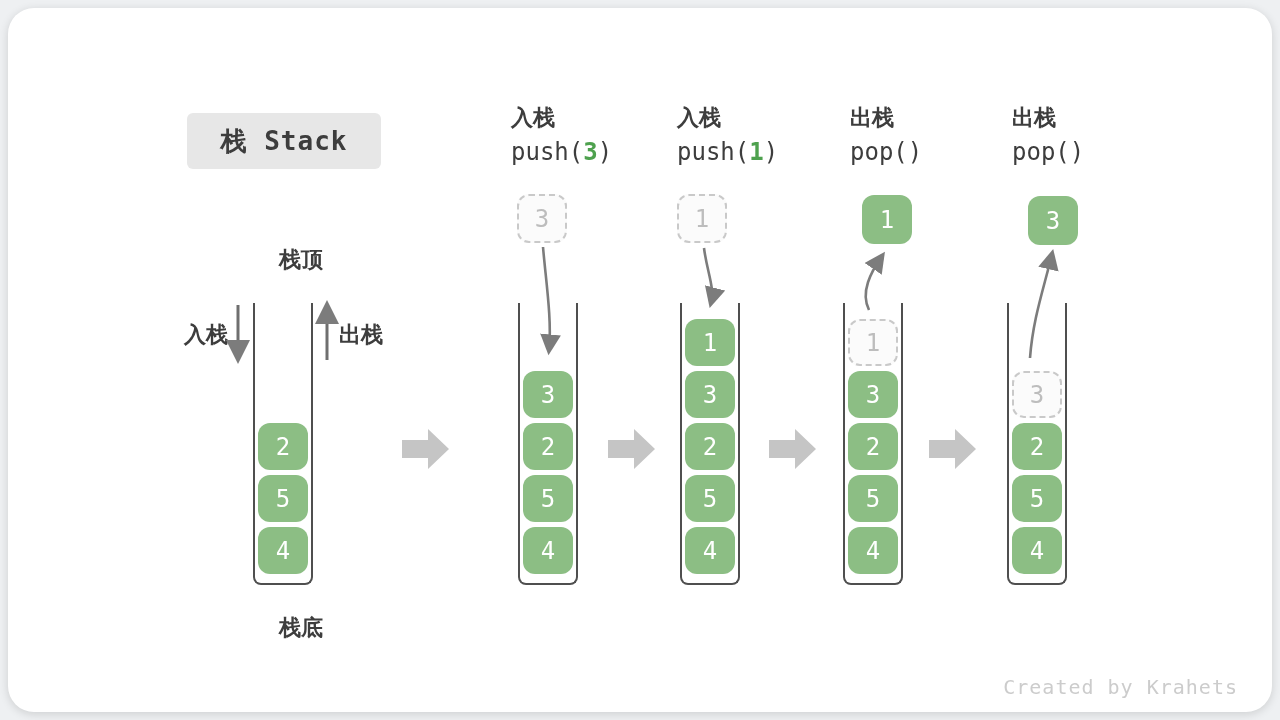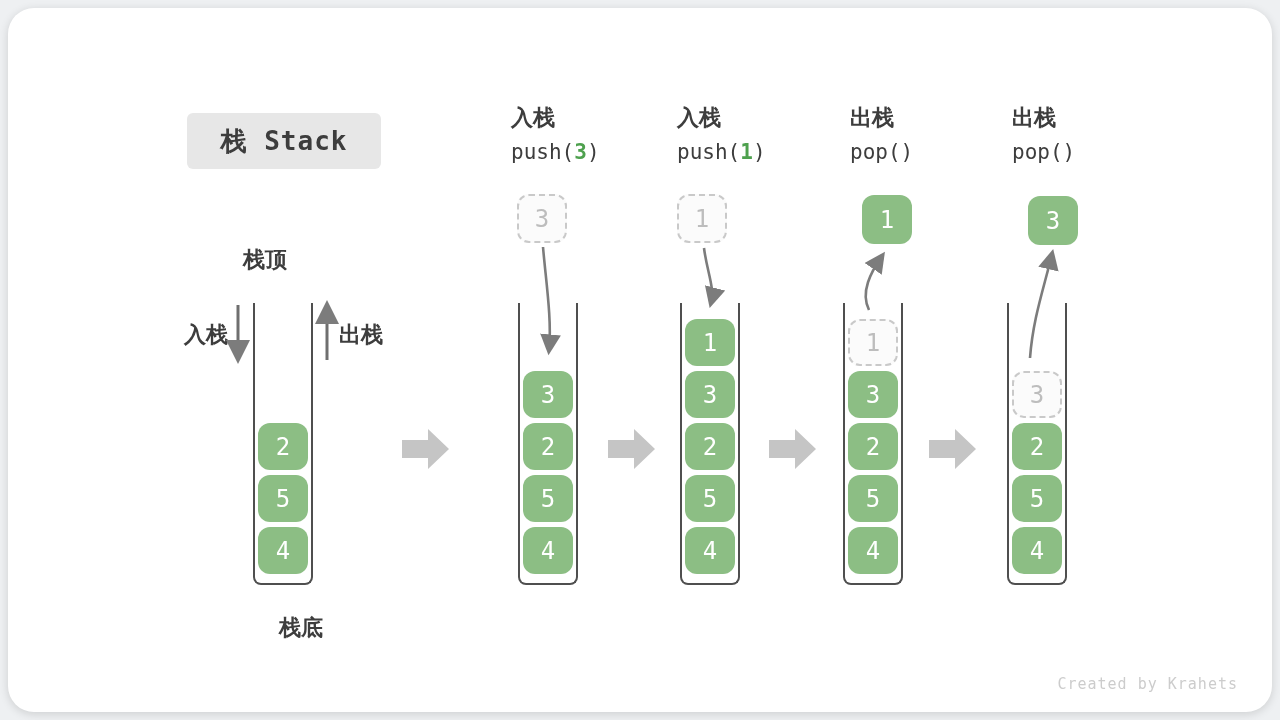--- a/index.html
+++ b/index.html
@@ -7,27 +7,27 @@
     --wall:#4f4f4f; --arrow:#7c7c7c; --block-arrow:#c5c5c5;
     --ghost-border:#c9c9c9; --ghost-text:#bdbdbd; --watermark:#cccccc;
   }
   *{margin:0;padding:0;box-sizing:border-box;}
   body{width:1280px;height:720px;background:#eef0f2;font-family:"Liberation Sans","DejaVu Sans",sans-serif;}
   .canvas{position:relative;width:1280px;height:720px;overflow:hidden;}
   .card{position:absolute;left:8px;top:8px;width:1264px;height:704px;background:#ffffff;border-radius:26px;box-shadow:0 2px 10px rgba(0,0,0,.14);}
   .title-box{position:absolute;left:187px;top:113px;width:194px;height:56px;background:var(--title-bg);border-radius:6px;display:flex;align-items:center;justify-content:center;font-family:"DejaVu Sans Mono",monospace;font-size:26px;font-weight:600;color:var(--text);letter-spacing:1px;}
   .col-header{position:absolute;top:103px;color:var(--text);}
   .col-header .zh{font-size:22px;font-weight:600;line-height:30px;}
-  .col-header .code{font-family:"DejaVu Sans Mono",monospace;font-size:21px;font-weight:500;line-height:30px;margin-top:4px;white-space:nowrap;}
+  .col-header .code{font-family:"DejaVu Sans Mono",monospace;font-size:24px;font-weight:500;line-height:30px;margin-top:4px;white-space:nowrap;}
   .col-header .code .arg{color:var(--green-dark);font-weight:700;}
   .stack-container{position:absolute;top:303px;width:60px;height:282px;border:2px solid var(--wall);border-top:none;border-radius:0 0 8px 8px;background:#fff;}
   .cell{position:absolute;width:50px;height:47px;border-radius:12px;background:var(--green);color:#fff;display:flex;align-items:center;justify-content:center;font-family:"DejaVu Sans Mono",monospace;font-size:24px;font-weight:500;}
   .cell.dashed{background:#fbfbfb;border:2px dashed var(--ghost-border);color:var(--ghost-text);}
   .cjk-label{position:absolute;color:var(--text);font-size:22px;font-weight:600;white-space:nowrap;}
-  .watermark{position:absolute;right:42px;top:675px;font-family:"DejaVu Sans Mono",monospace;font-size:15px;color:var(--watermark);letter-spacing:1px;}
+  .watermark{position:absolute;right:42px;top:675px;font-family:"DejaVu Sans Mono",monospace;font-size:20px;color:var(--watermark);letter-spacing:1px;}
   svg.overlay{position:absolute;left:0;top:0;width:1280px;height:720px;pointer-events:none;}
 </style>
 </head>
 <body>
 
 <div class="canvas">
   <div class="card"></div>
 
   <div class="title-box">
     <span>栈 Stack</span>
@@ -43,21 +43,21 @@
   </div>
   <div class="col-header" style="left:850px;">
     <div class="zh">出栈</div>
     <div class="code"><span>pop(</span><span class="arg"></span><span>)</span></div>
   </div>
   <div class="col-header" style="left:1012px;">
     <div class="zh">出栈</div>
     <div class="code"><span>pop(</span><span class="arg"></span><span>)</span></div>
   </div>
 
-  <div class="cjk-label" style="left:243px;top:245px;width:80px;text-align:left;">栈顶</div>
+  <div class="cjk-label" style="left:243px;top:245px;width:80px;text-align:right;">栈顶</div>
   <div class="cjk-label" style="left:243px;top:613px;width:80px;text-align:right;">栈底</div>
   <div class="cjk-label" style="left:178px;top:320px;width:50px;text-align:right;">入栈</div>
   <div class="cjk-label" style="left:339px;top:320px;width:50px;text-align:left;">出栈</div>
 
   <div class="stack-container" style="left:253px;"></div>
   <div class="stack-container" style="left:518px;"></div>
   <div class="stack-container" style="left:680px;"></div>
   <div class="stack-container" style="left:843px;"></div>
   <div class="stack-container" style="left:1007px;"></div>
 

